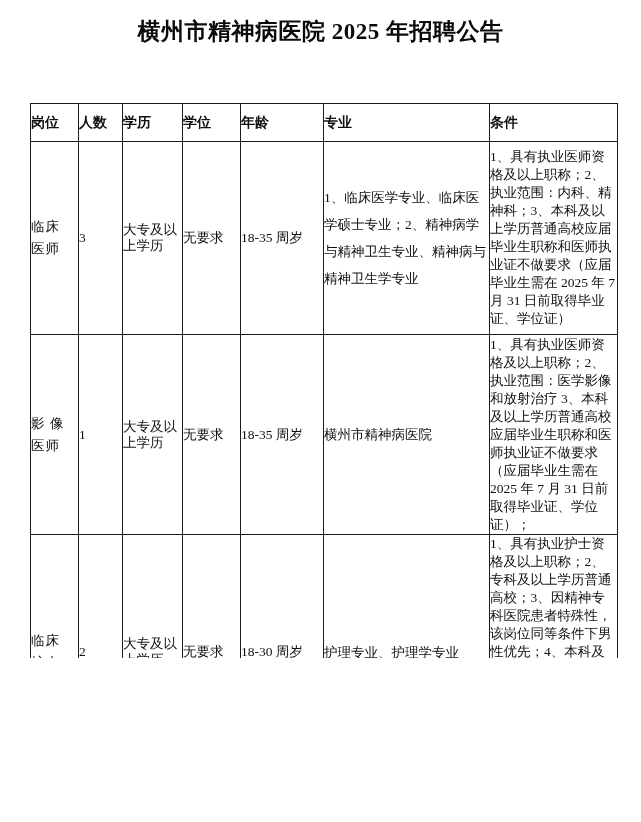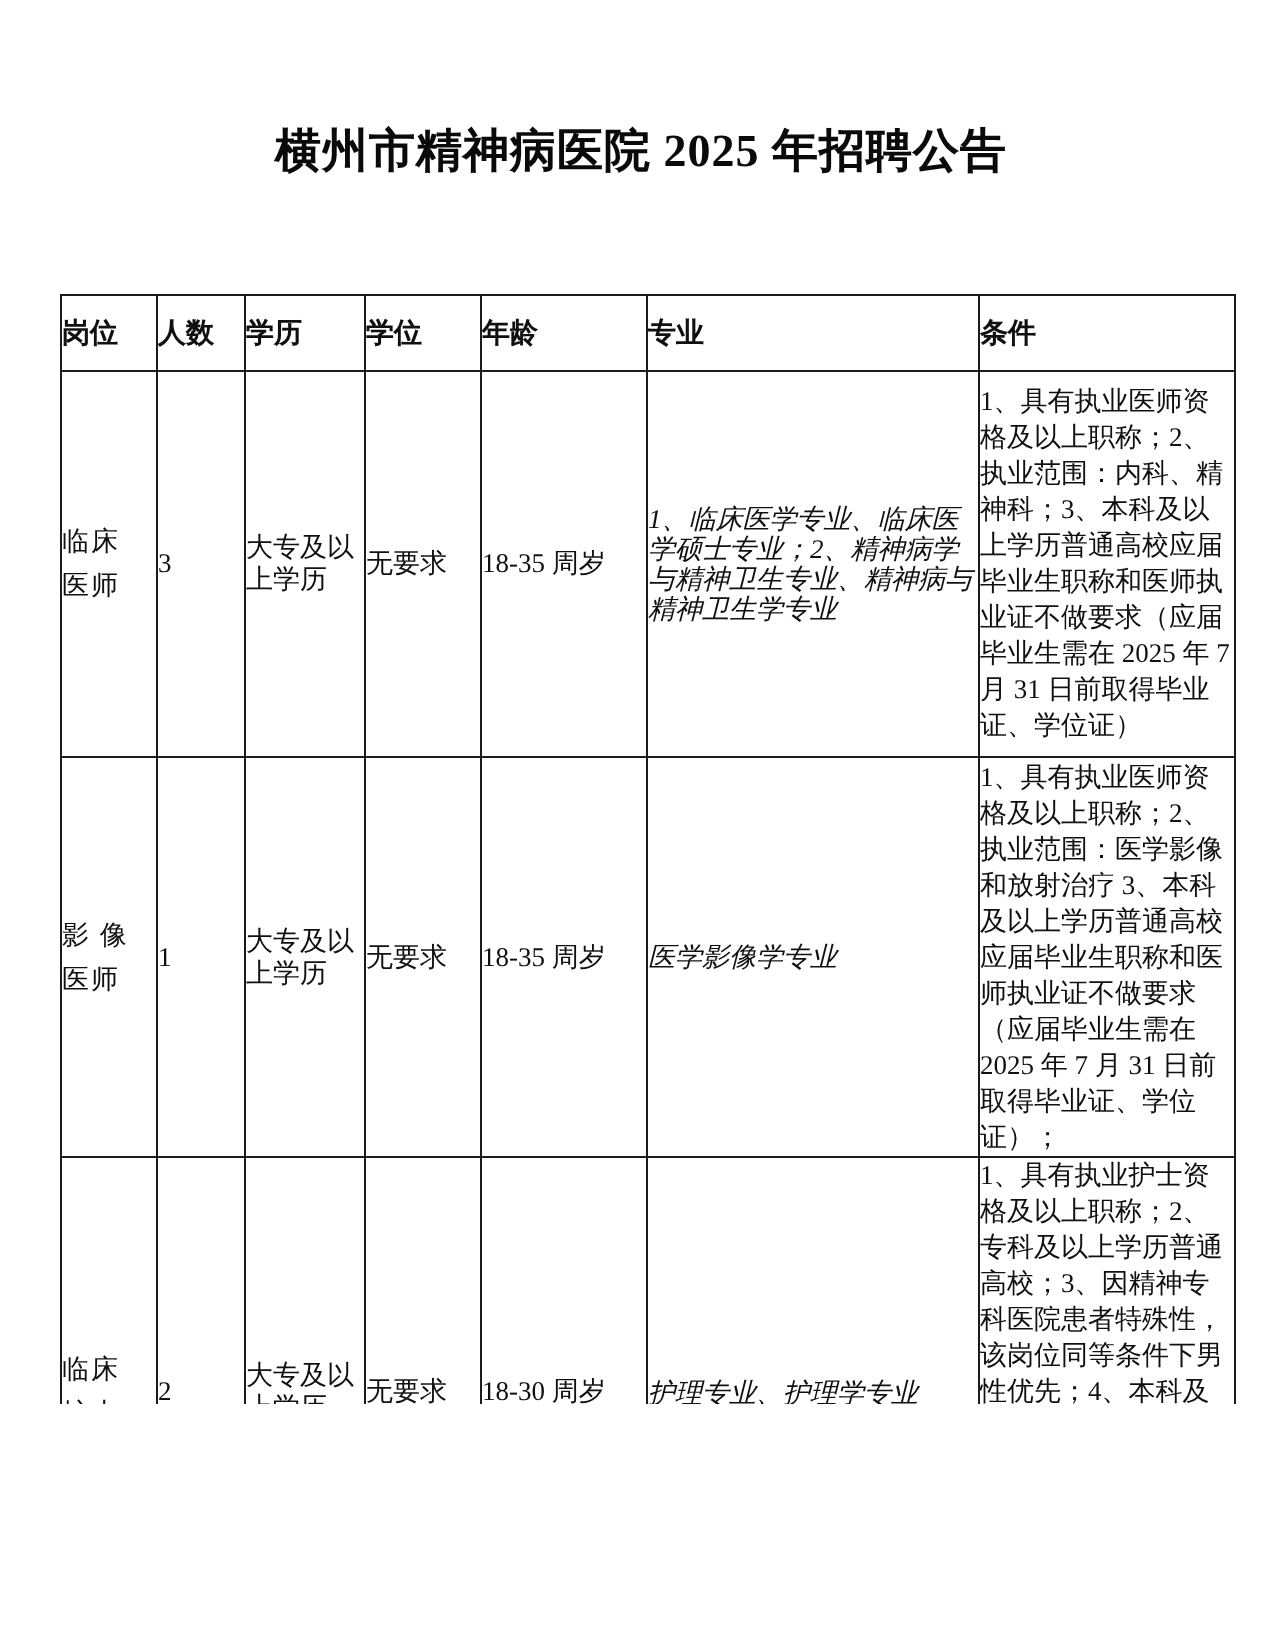--- a/index.html
+++ b/index.html
@@ -2,21 +2,21 @@
 <html><head>
 <meta charset="utf-8">
 <style>
   html, body { margin: 0; padding: 0; }
   body {
     width: 641px; height: 822px;
     background: #ffffff;
     font-family: "Liberation Serif", "DejaVu Serif", serif;
     color: #111;
   }
-  .page { position: relative; width: 641px; height: 658px; overflow: hidden; background: #fff; margin-top: 44px; }
+  .page { position: relative; width: 641px; height: 658px; overflow: hidden; background: #fff; }
 
   .title {
     position: absolute; top: 16px; left: 0; width: 641px;
     margin: 0; text-align: center;
     font-size: 23px; font-weight: bold; color: #0a0a0a;
     letter-spacing: 0.5px;
   }
   .section {
     position: absolute; top: 63px; left: 75px;
     margin: 0; font-size: 17px; font-weight: bold; color: #0a0a0a;
@@ -40,21 +40,21 @@
   table.recruit th { font-weight: bold; font-size: 14px; height: 37px; }
 
   tr.r0 { height: 193px; }
   tr.r1 { height: 200px; }
   tr.r2 { height: 232px; }
 
   td.pos { white-space: pre-line; line-height: 22px; letter-spacing: 1px; }
   td.edu { padding: 0 8px; line-height: 16px; }
   td.major {
     text-align: justify; text-justify: inter-ideograph;
-    padding: 0 5px; line-height: 15px; font-style: italic;
+    padding: 0 5px; line-height: 27px;
   }
   td.major.single { text-align: left; }
   td.cond {
     text-align: justify; text-justify: inter-ideograph;
     vertical-align: top;
     padding: 2px 5px 0 5px;
     line-height: 18px;
     font-size: 13px;
   }
 
@@ -106,21 +106,21 @@
         <td class="major">1、临床医学专业、临床医学硕士专业；2、精神病学与精神卫生专业、精神病与精神卫生学专业</td>
         <td class="cond">1、具有执业医师资格及以上职称；2、执业范围：内科、精神科；3、本科及以上学历普通高校应届毕业生职称和医师执业证不做要求（应届毕业生需在 2025 年 7 月 31 日前取得毕业证、学位证）</td>
       </tr>
       <tr class="r1">
         <td class="pos">影 像
 医师</td>
         <td>1</td>
         <td class="edu">大专及以上学历</td>
         <td>无要求</td>
         <td>18-35 周岁</td>
-        <td class="major single">医学影像学专业</td>
+        <td class="major single">横州市精神病医院</td>
         <td class="cond">1、具有执业医师资格及以上职称；2、执业范围：医学影像和放射治疗 3、本科及以上学历普通高校应届毕业生职称和医师执业证不做要求（应届毕业生需在 2025 年 7 月 31 日前取得毕业证、学位证）；</td>
       </tr>
       <tr class="r2">
         <td class="pos">临床
 护士</td>
         <td>2</td>
         <td class="edu">大专及以上学历</td>
         <td>无要求</td>
         <td>18-30 周岁</td>
         <td class="major single">护理专业、护理学专业</td>

